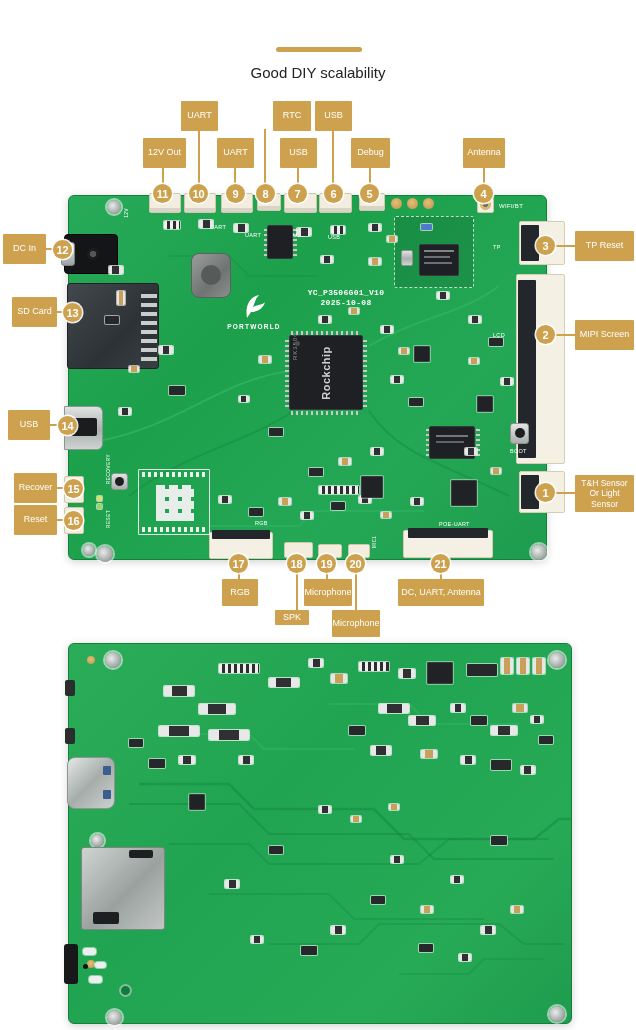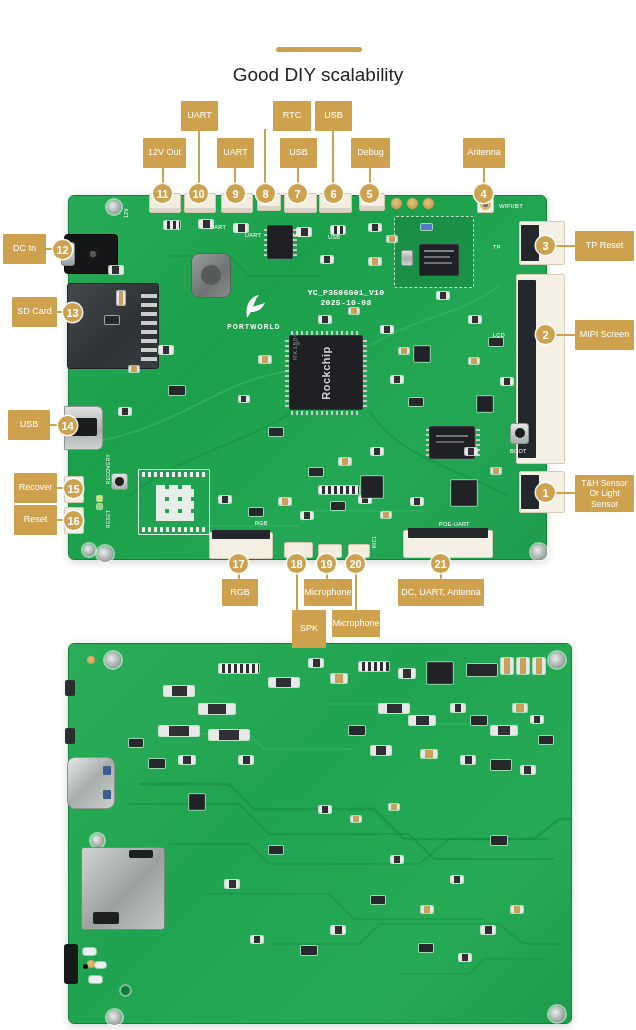--- a/index.html
+++ b/index.html
@@ -8,21 +8,21 @@
     --pcb-dark:#14813F;
     --silk:#ffffff;
   }
   html,body{margin:0;padding:0;background:#ffffff;}
   .page{position:relative;width:636px;height:1030px;background:#fff;overflow:hidden;
         font-family:"Liberation Sans", sans-serif;}
   
   .title{position:absolute;left:0;top:4px;width:636px;text-align:center;
          font-size:31px;font-weight:bold;color:#0d0d0d;letter-spacing:-.5px;}
   .title-bar{position:absolute;left:276px;top:47px;width:86px;height:5px;background:var(--gold);border-radius:2.5px;}
-  .subtitle{position:absolute;left:0;top:64px;width:636px;text-align:center;font-size:19px;color:#222;}
+  .subtitle{position:absolute;left:0;top:64px;width:636px;text-align:center;font-size:15px;color:#222;}
   
   .co-box{position:absolute;background:var(--gold);color:#fff;display:flex;align-items:center;justify-content:center;
           text-align:center;font-size:9px;line-height:1.25;padding:1px 2px;box-sizing:border-box;border-radius:1px;z-index:7;}
   .co-dot{position:absolute;width:19px;height:19px;border-radius:50%;background:var(--gold);color:#fff;
           font-size:11px;font-weight:bold;display:flex;align-items:center;justify-content:center;
           box-shadow:0 0 0 1.5px rgba(255,255,255,.9);z-index:6;}
   .co-line{position:absolute;background:var(--gold);z-index:5;}
   
   .board{position:absolute;background:linear-gradient(135deg,#27ab58 0%,#1da04c 35%,#24a855 70%,#1f9c4e 100%);
          border:1px solid #12813c;border-radius:6px;box-shadow:0 2px 8px rgba(0,0,0,.18);}
@@ -394,21 +394,21 @@
     </div>
   <div class="co-box" style="left:575px;top:320px;width:59px;height:30px;">
       <span>MIPI Screen</span>
     </div>
   <div class="co-box" style="left:575px;top:475px;width:59px;height:37px;font-size:8.5px;">
       <span>T&amp;H Sensor Or Light Sensor</span>
     </div>
   <div class="co-box" style="left:222px;top:579px;width:36px;height:27px;">
       <span>RGB</span>
     </div>
-  <div class="co-box" style="left:292px;top:610px;width:34px;height:38px;">
+  <div class="co-box" style="left:275px;top:610px;width:34px;height:15px;">
       <span>SPK</span>
     </div>
   <div class="co-box" style="left:304px;top:579px;width:48px;height:27px;">
       <span>Microphone</span>
     </div>
   <div class="co-box" style="left:332px;top:610px;width:48px;height:27px;">
       <span>Microphone</span>
     </div>
   <div class="co-box" style="left:398px;top:579px;width:86px;height:27px;">
       <span>DC, UART, Antenna</span>

